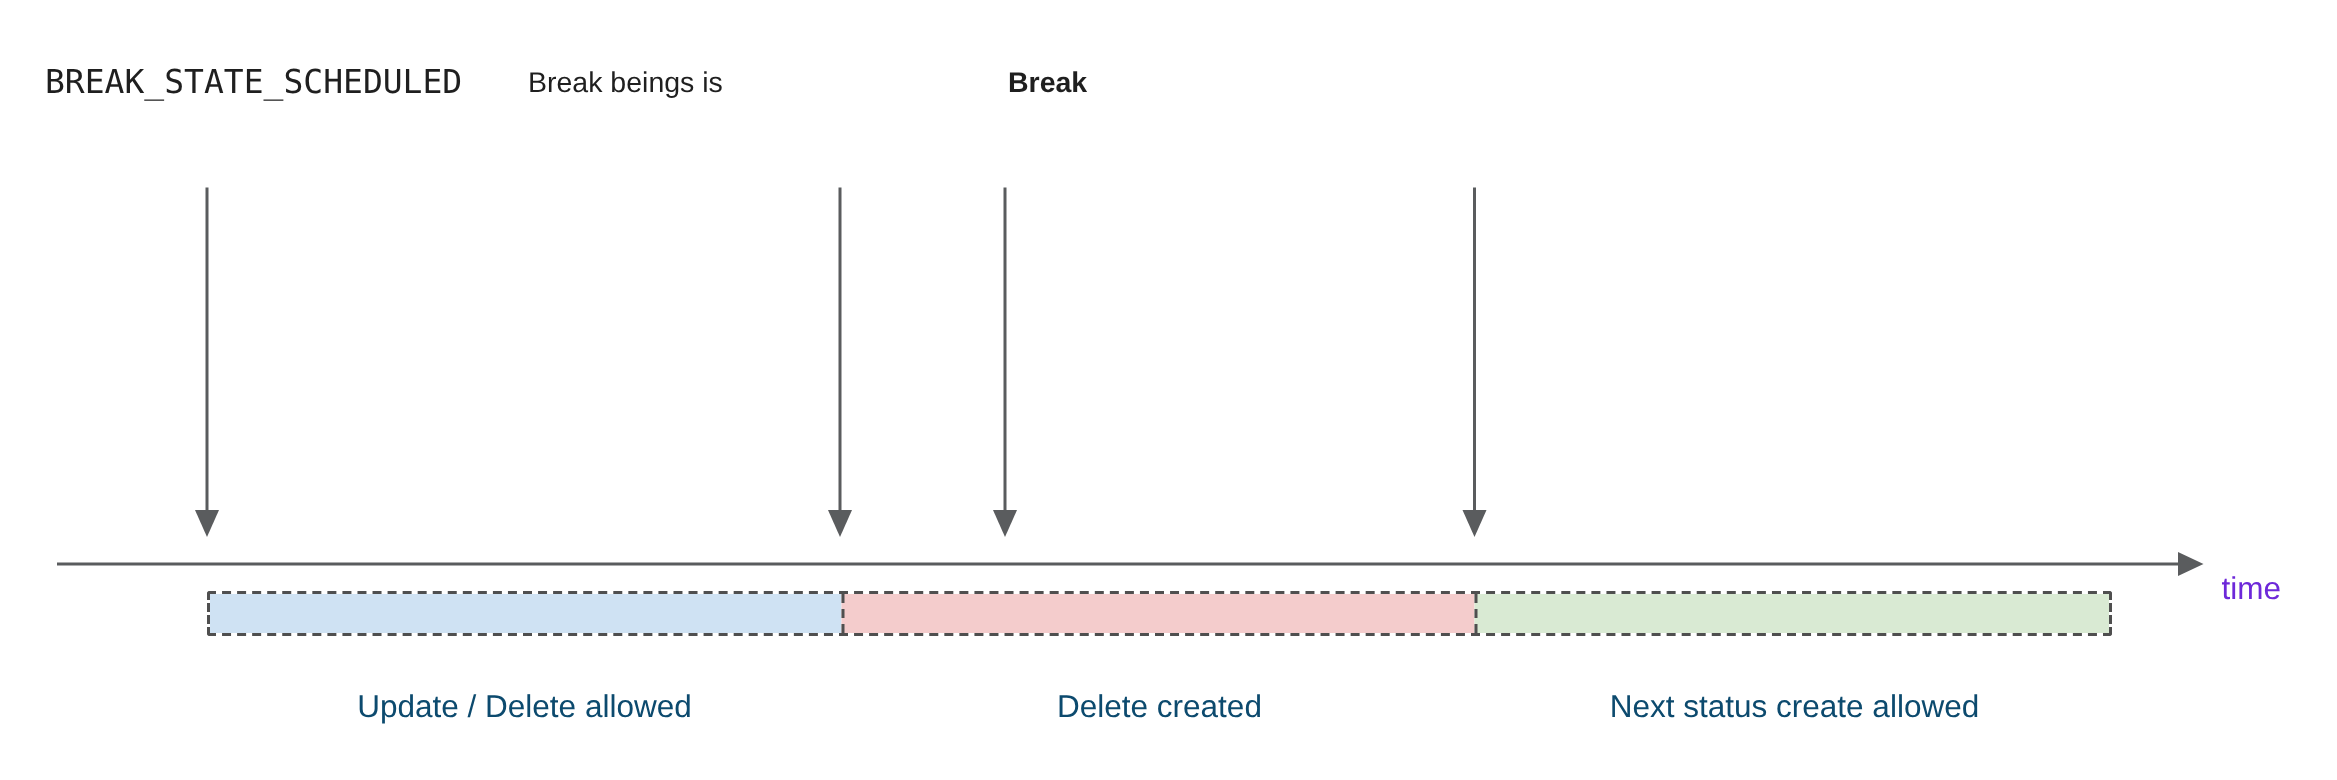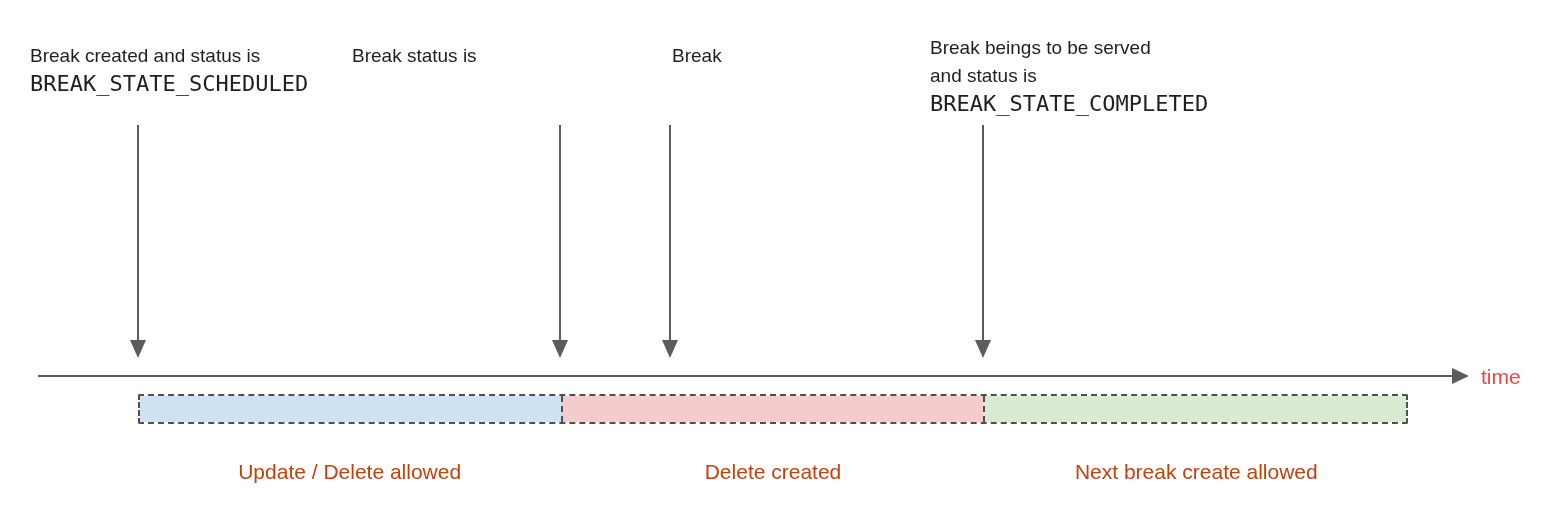--- a/index.html
+++ b/index.html
@@ -39,67 +39,61 @@
     position: absolute; left: 38px; top: 375px; width: 1414px; height: 2px;
     background: #5a5c5e;
   }
   .axis-head {
     position: absolute; left: 1452px; top: 368px; width: 0; height: 0;
     border-top: 8px solid transparent;
     border-bottom: 8px solid transparent;
     border-left: 17px solid #5a5c5e;
   }
   .axis-label {
-    position: absolute; left: 1481px; top: 364px;
-    font-size: 21px; line-height: 26px; color: #ef4444;
+    position: absolute; left: 1481px; top: 380px;
+    font-size: 21px; line-height: 26px; color: #6d28d9;
   }
   .phase-bar {
     position: absolute; left: 138px; top: 394px; width: 1266px; height: 26px;
     display: flex;
     border: 2px dashed #4f4f4f;
     border-radius: 2px;
   }
   .phase-bar .segment { flex: 1 1 0; }
   .phase-bar .segment + .segment { border-left: 2px dashed #4f4f4f; }
   .phase-labels {
     position: absolute; left: 138px; top: 459px; width: 1270px;
     display: flex;
   }
   .phase-labels .phase-label {
     flex: 1 1 0;
     text-align: center;
     font-size: 21px;
     line-height: 26px;
-    color: #c2410c;
+    color: #0c4a6e;
     white-space: nowrap;
   }
 </style>
 </head>
 <body>
 
 <div class="canvas">
 
   <div class="annotation" style="left:30px; top:42px;">
-    <div class="sans">Break created and status is</div>
     <div class="code">BREAK_STATE_SCHEDULED</div>
   </div>
 
   <div class="annotation" style="left:352px; top:42px;">
-    <div class="sans">Break status is</div>
+    <div class="sans">Break beings is</div>
   </div>
 
-  <div class="annotation" style="left:672px; top:42px;">
+  <div class="annotation" style="left:672px; top:42px;font-weight:bold;">
     <div class="sans">Break</div>
   </div>
 
-  <div class="annotation" style="left:930px; top:34px;">
-    <div class="sans">Break beings to be served</div>
-    <div class="sans">and status is</div>
-    <div class="code">BREAK_STATE_COMPLETED</div>
-  </div>
 
   <div class="down-arrow" style="left:130px;">
     <div class="shaft"></div>
     <div class="head"></div>
   </div>
   <div class="down-arrow" style="left:552px;">
     <div class="shaft"></div>
     <div class="head"></div>
   </div>
   <div class="down-arrow" style="left:662px;">
@@ -117,16 +111,16 @@
 
   <div class="phase-bar">
     <div class="segment" style="background: rgb(207, 226, 243);"></div>
     <div class="segment" style="background: rgb(244, 204, 204);"></div>
     <div class="segment" style="background: rgb(217, 234, 211);"></div>
   </div>
 
   <div class="phase-labels">
     <div class="phase-label">Update / Delete allowed</div>
     <div class="phase-label">Delete created</div>
-    <div class="phase-label">Next break create allowed</div>
+    <div class="phase-label">Next status create allowed</div>
   </div>
 
 </div>
 
 </body></html>

